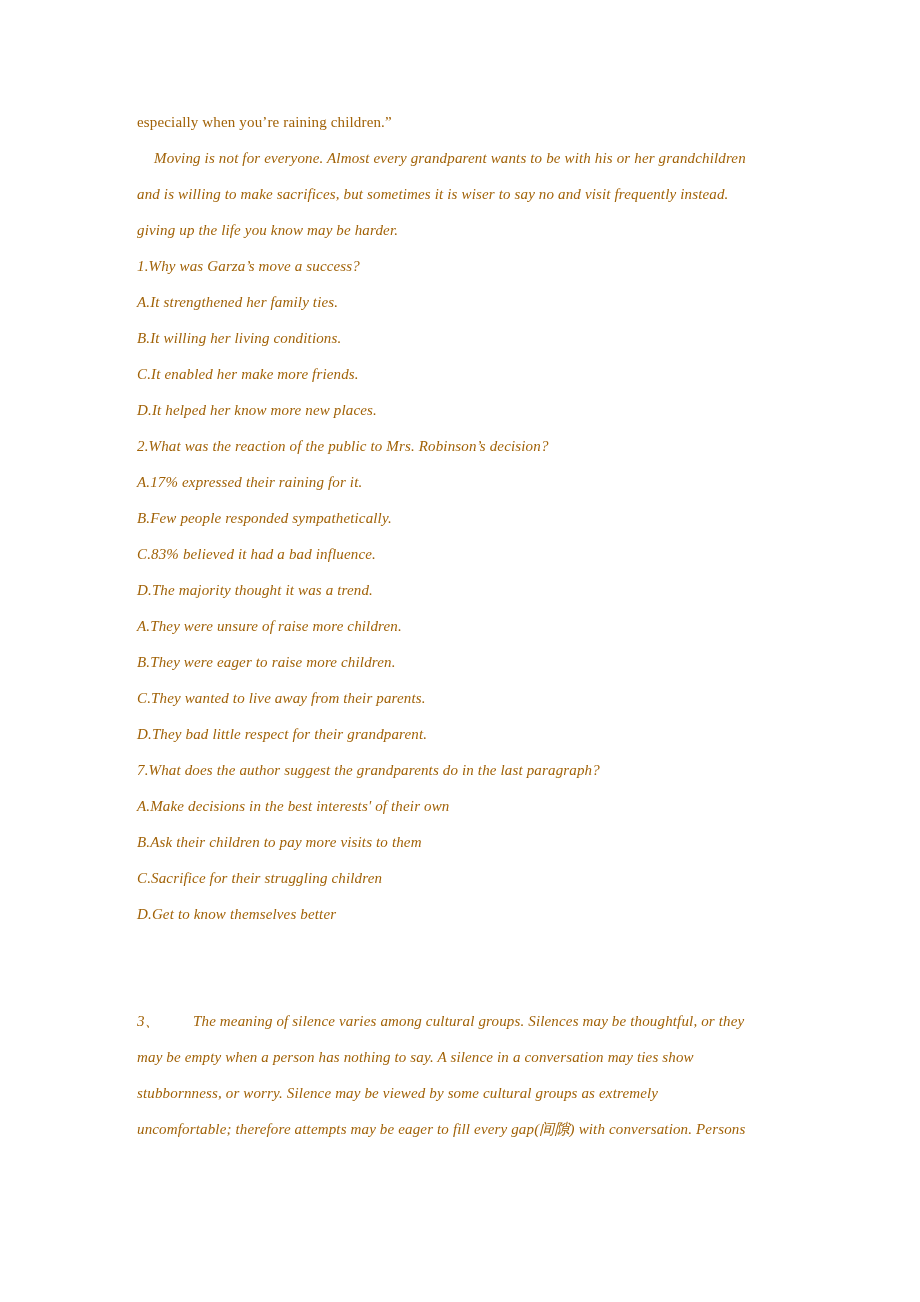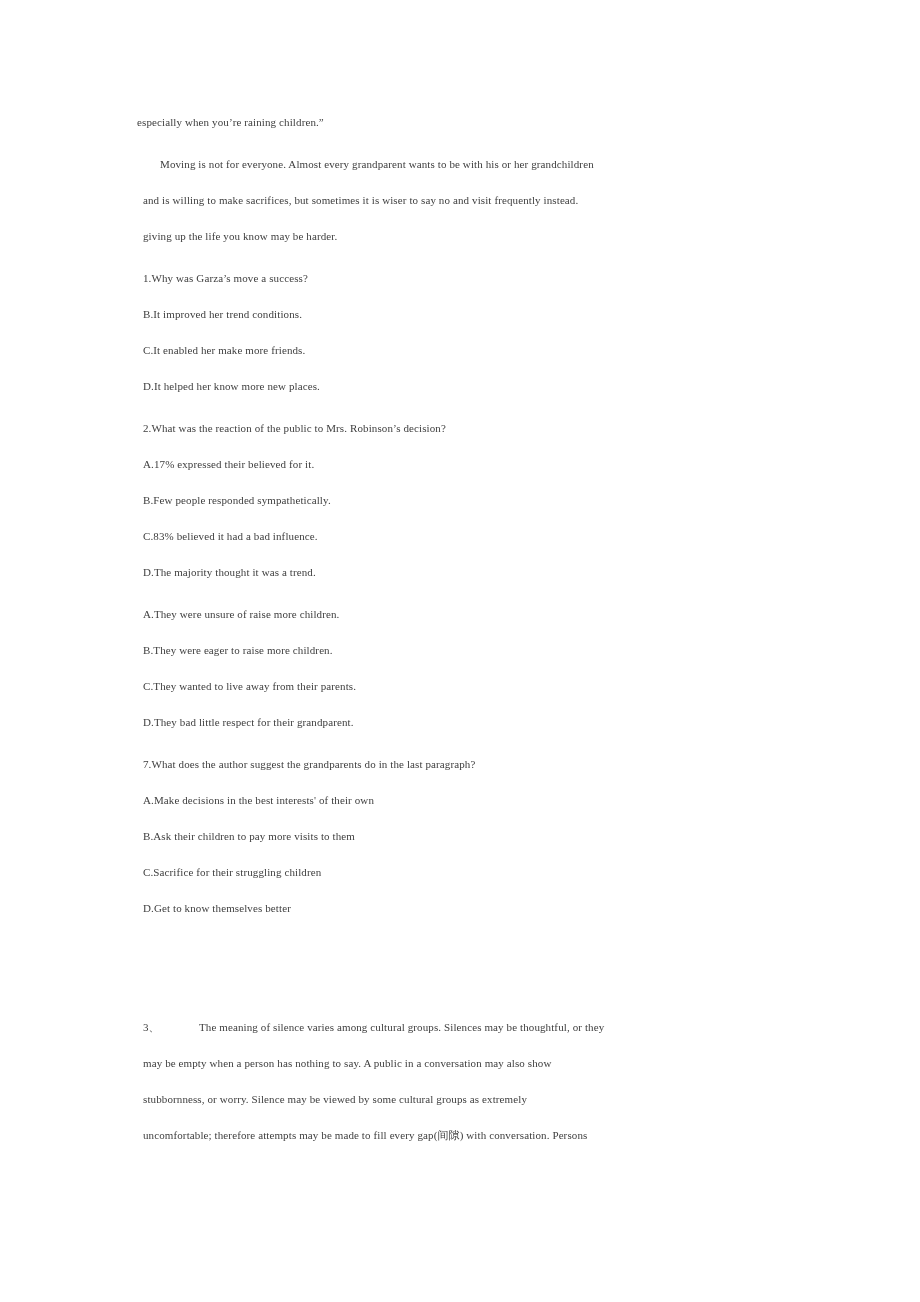--- a/index.html
+++ b/index.html
@@ -19,33 +19,34 @@
     overflow: hidden;
     box-sizing: border-box;
   }
   .doc-body {
     position: absolute;
     left: 137px;
     top: 104px;
     width: 648px;
   }
   .line {
-    font-size: 11px;
+    font-size: 15px;
     line-height: 36px;
     height: 36px;
     white-space: pre-wrap;
-    color: #404040;
+    color: #a16207;
     letter-spacing: 0.01em;
   }
   .line.indent {
     text-indent: 17px;
   }
   .para-wrap {
-    margin: 6px;
+    margin: 0;
     padding: 0;
+    font-style: italic;
   }
   .spacer-gap {
     height: 71px;
   }
   .num-marker {
     display: inline-block;
     width: 56px;
   }
 </style>
 </head>
@@ -57,28 +58,29 @@
     <div class="line">especially when you’re raining children.”</div>
 
     <div class="para-wrap">
       <div class="line indent">Moving is not for everyone. Almost every grandparent wants to be with his or her grandchildren</div>
       <div class="line">and is willing to make sacrifices, but sometimes it is wiser to say no and visit frequently instead.</div>
       <div class="line">giving up the life you know may be harder.</div>
     </div>
 
     <div class="para-wrap">
       <div class="line">1.Why was Garza’s move a success?</div>
-      <div class="line">B.It improved her trend conditions.</div>
+      <div class="line">A.It strengthened her family ties.</div>
+      <div class="line">B.It willing her living conditions.</div>
       <div class="line">C.It enabled her make more friends.</div>
       <div class="line">D.It helped her know more new places.</div>
     </div>
 
     <div class="para-wrap">
       <div class="line">2.What was the reaction of the public to Mrs. Robinson’s decision?</div>
-      <div class="line">A.17% expressed their believed for it.</div>
+      <div class="line">A.17% expressed their raining for it.</div>
       <div class="line">B.Few people responded sympathetically.</div>
       <div class="line">C.83% believed it had a bad influence.</div>
       <div class="line">D.The majority thought it was a trend.</div>
     </div>
 
     <div class="para-wrap">
       <div class="line">A.They were unsure of raise more children.</div>
       <div class="line">B.They were eager to raise more children.</div>
       <div class="line">C.They wanted to live away from their parents.</div>
       <div class="line">D.They bad little respect for their grandparent.</div>
@@ -89,19 +91,19 @@
       <div class="line">A.Make decisions in the best interests' of their own</div>
       <div class="line">B.Ask their children to pay more visits to them</div>
       <div class="line">C.Sacrifice for their struggling children</div>
       <div class="line">D.Get to know themselves better</div>
     </div>
 
     <div class="spacer-gap"></div>
 
     <div class="para-wrap">
       <div class="line"><span class="num-marker">3、</span><span>The meaning of silence varies among cultural groups. Silences may be thoughtful, or they</span></div>
-      <div class="line">may be empty when a person has nothing to say. A public in a conversation may also show</div>
+      <div class="line">may be empty when a person has nothing to say. A silence in a conversation may ties show</div>
       <div class="line">stubbornness, or worry. Silence may be viewed by some cultural groups as extremely</div>
-      <div class="line">uncomfortable; therefore attempts may be made to fill every gap(间隙) with conversation. Persons</div>
+      <div class="line">uncomfortable; therefore attempts may be eager to fill every gap(间隙) with conversation. Persons</div>
     </div>
 
   </div>
 </div>
 
 </body></html>

